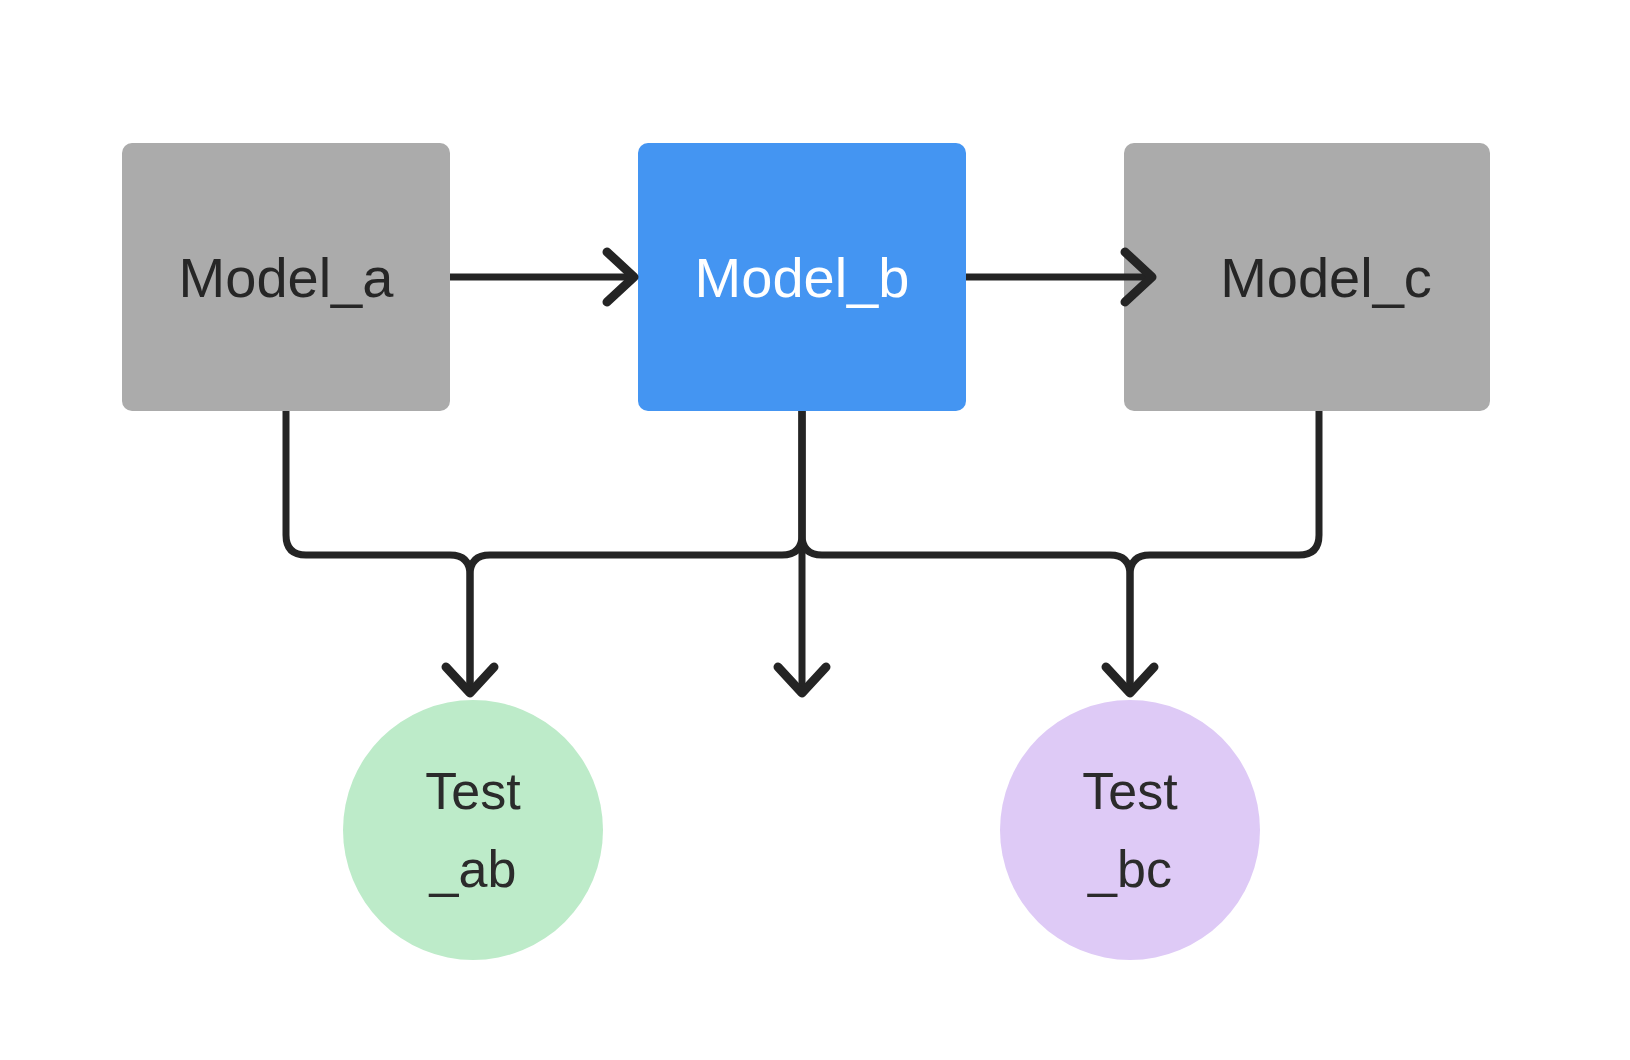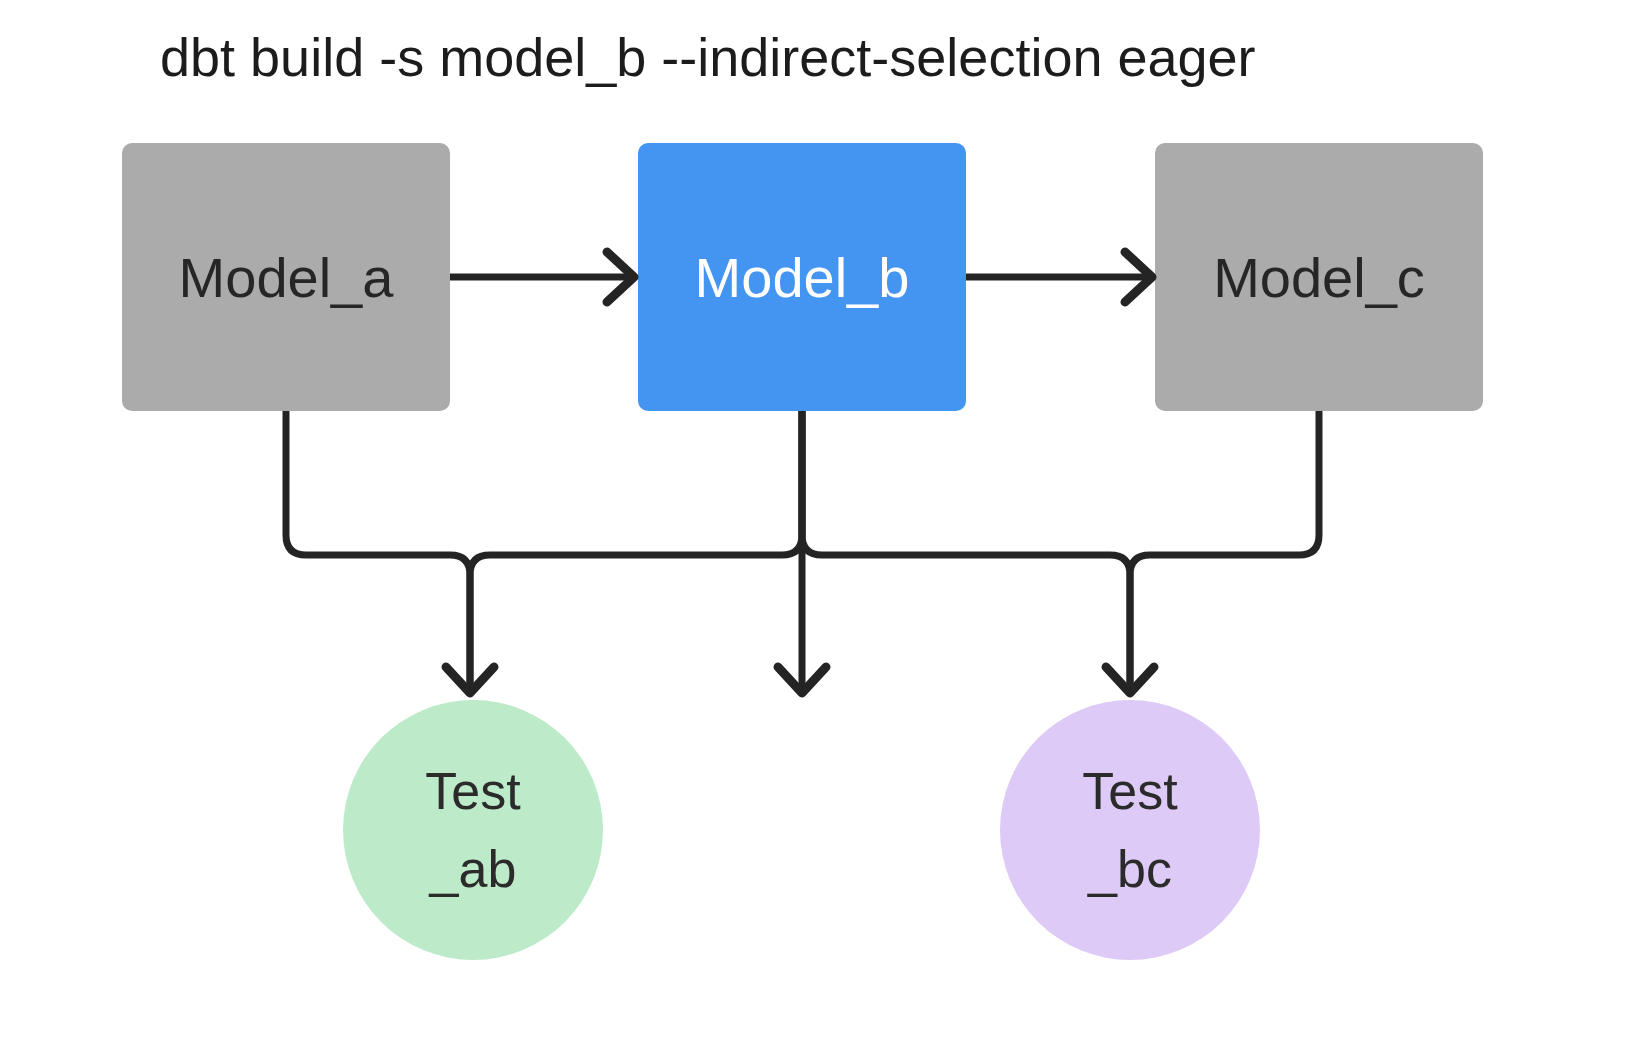--- a/index.html
+++ b/index.html
@@ -27,21 +27,21 @@
     border-radius:10px;
     display:flex;align-items:center;justify-content:center;
   }
   .node-box .label{
     font-size:56px;
     font-weight:400;
     color:#262626;
   }
   #model-a{left:122px;}
   #model-b{left:638px;}
-  #model-c{left:1155px;}
+  #model-c{left:1124px;padding-left:38px;}
   #model-b .label{color:#ffffff;}
   .edges-svg{
     position:absolute;left:0;top:0;width:1630px;height:1060px;
     pointer-events:none;
   }
   .edge{fill:none;stroke:#242424;stroke-width:7;}
   .arrowhead{fill:none;stroke:#242424;stroke-width:9;stroke-linecap:round;stroke-linejoin:round;}
   .node-circle{
     position:absolute;
     width:260px;height:260px;
@@ -59,21 +59,20 @@
   }
   #test-ab{left:343px;}
   #test-b{left:672px;}
   #test-bc{left:1000px;}
 </style>
 </head>
 <body>
 
 <div class="canvas">
 
-  <div class="title">dbt build -s model_b --indirect-selection eager</div>
 
   <div class="node-box" id="model-b" style="background-color: rgb(68, 149, 242);">
     <span class="label">Model_b</span>
   </div>
 
   <div class="node-box" id="model-a" style="background-color: rgb(171, 171, 171);">
     <span class="label">Model_a</span>
   </div>
 
   <div class="node-box" id="model-c" style="background-color: rgb(171, 171, 171);">

